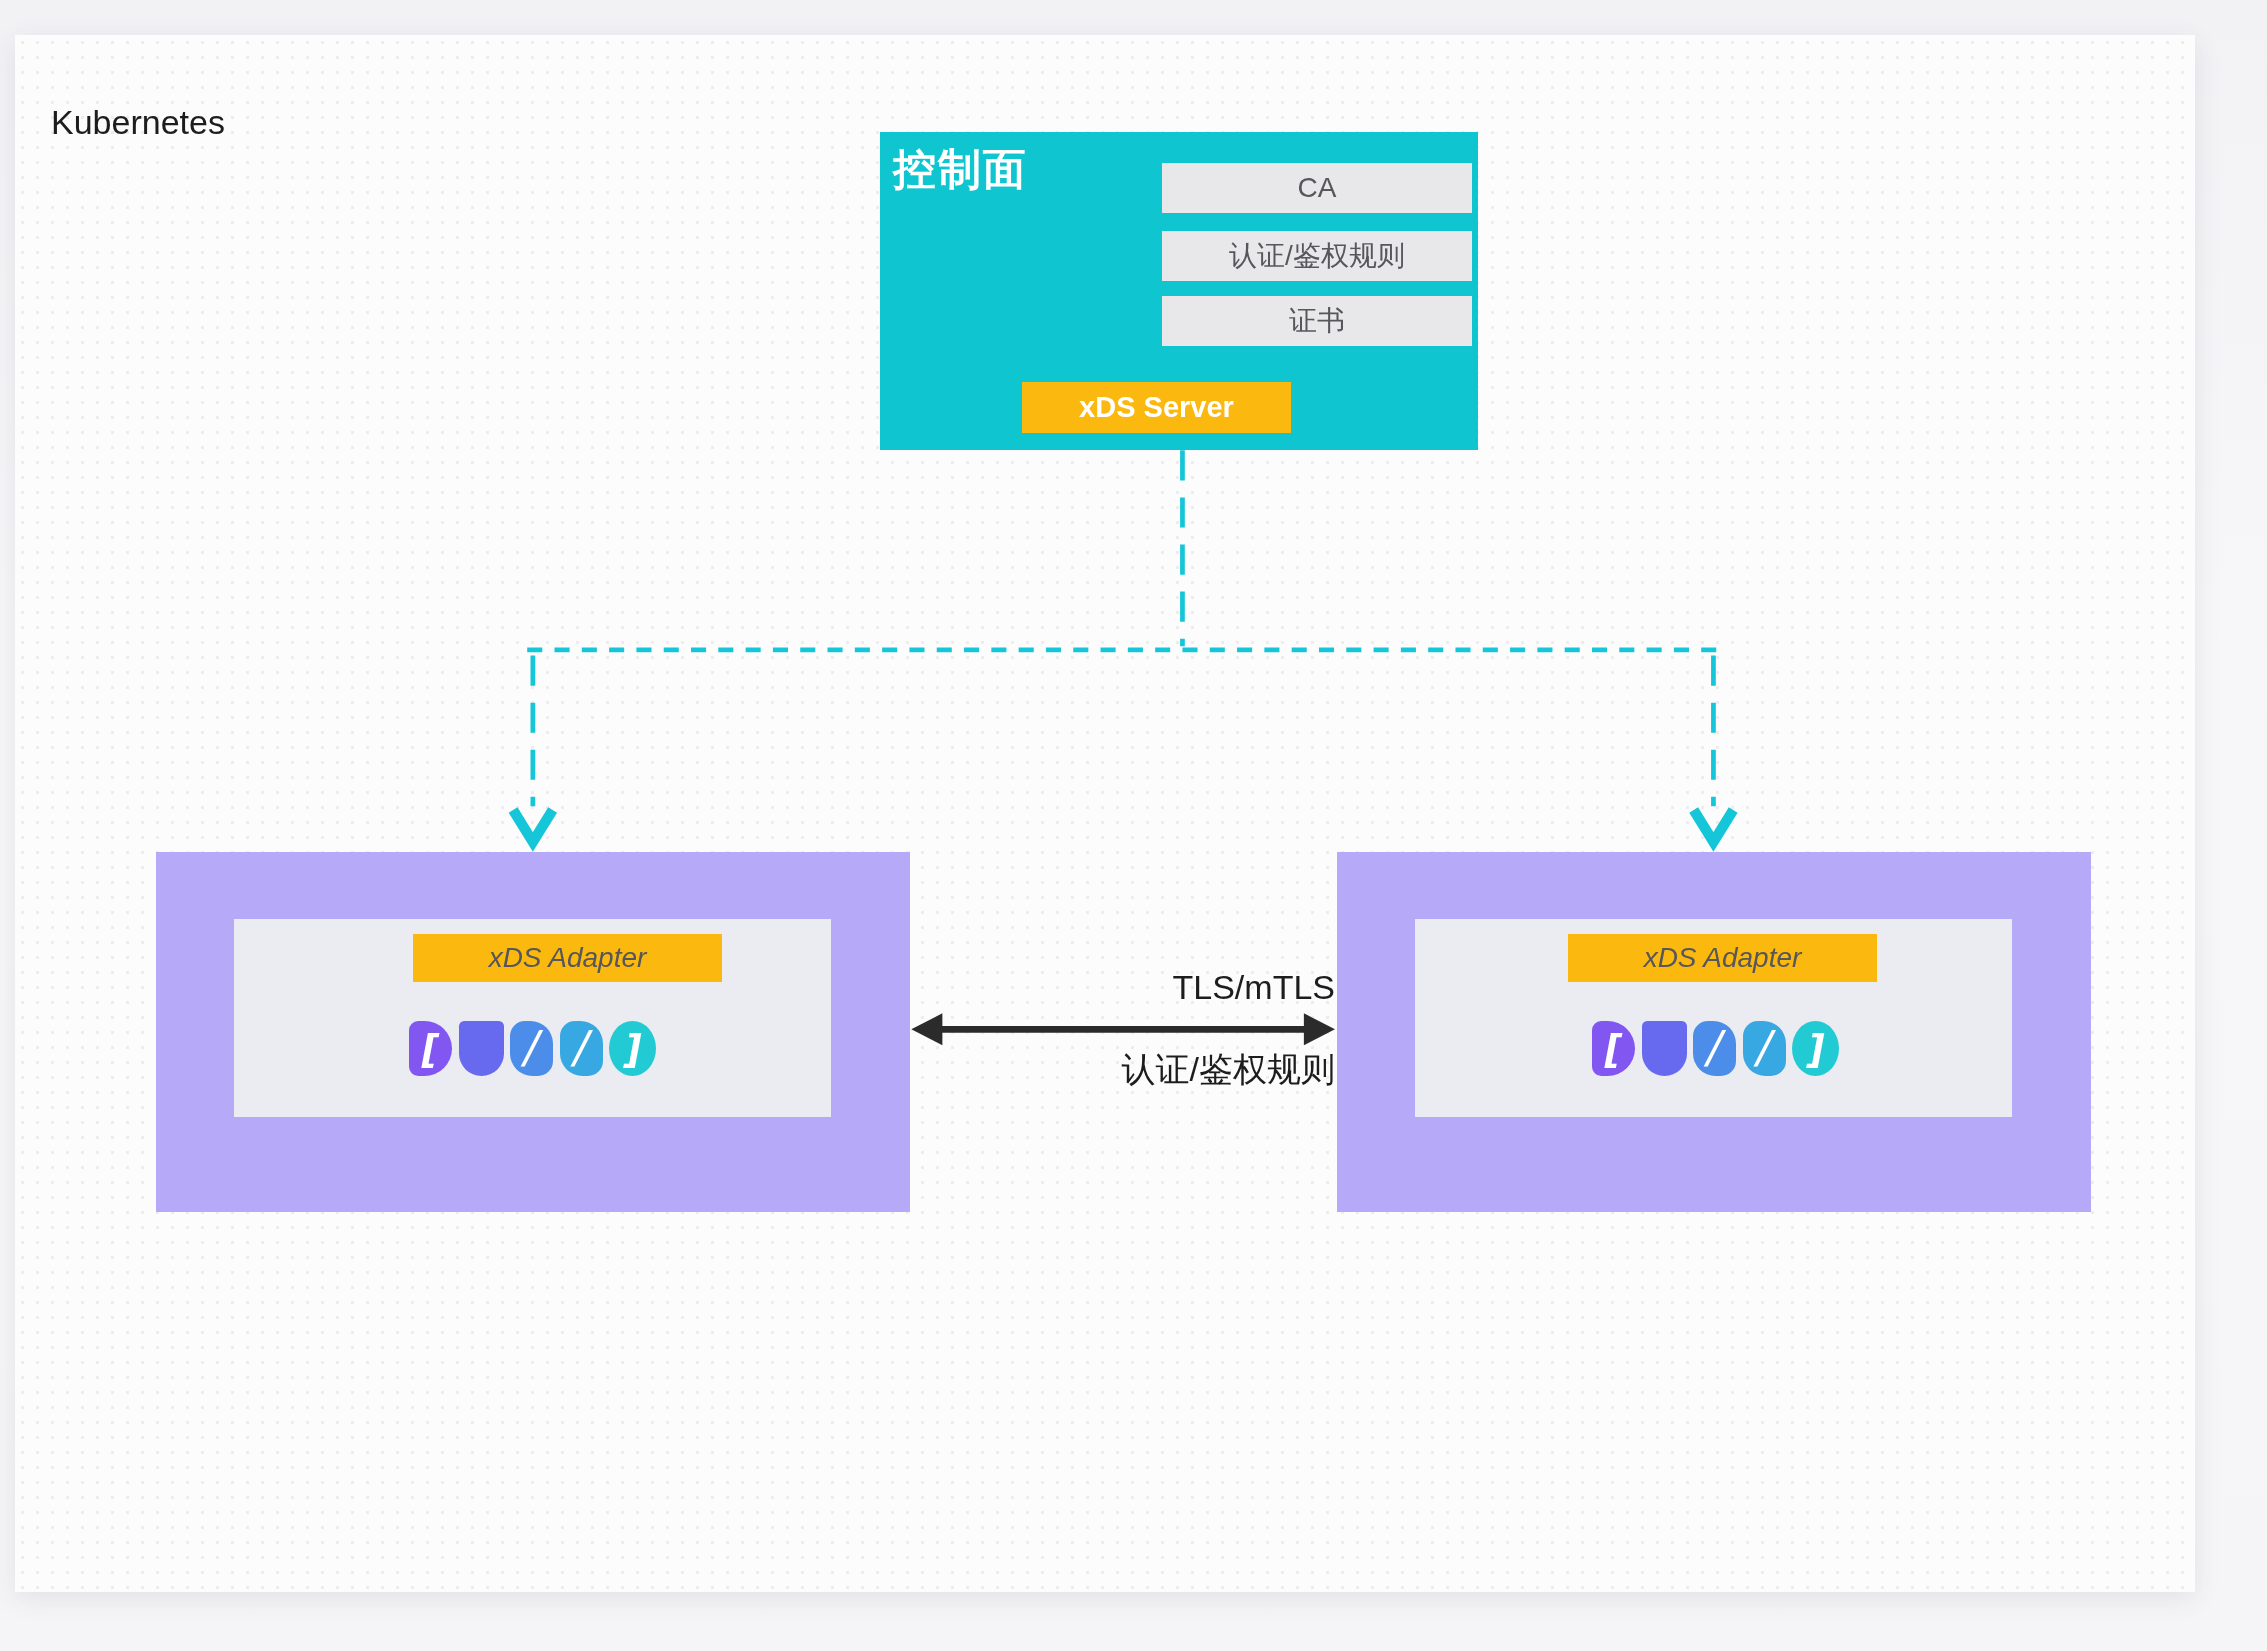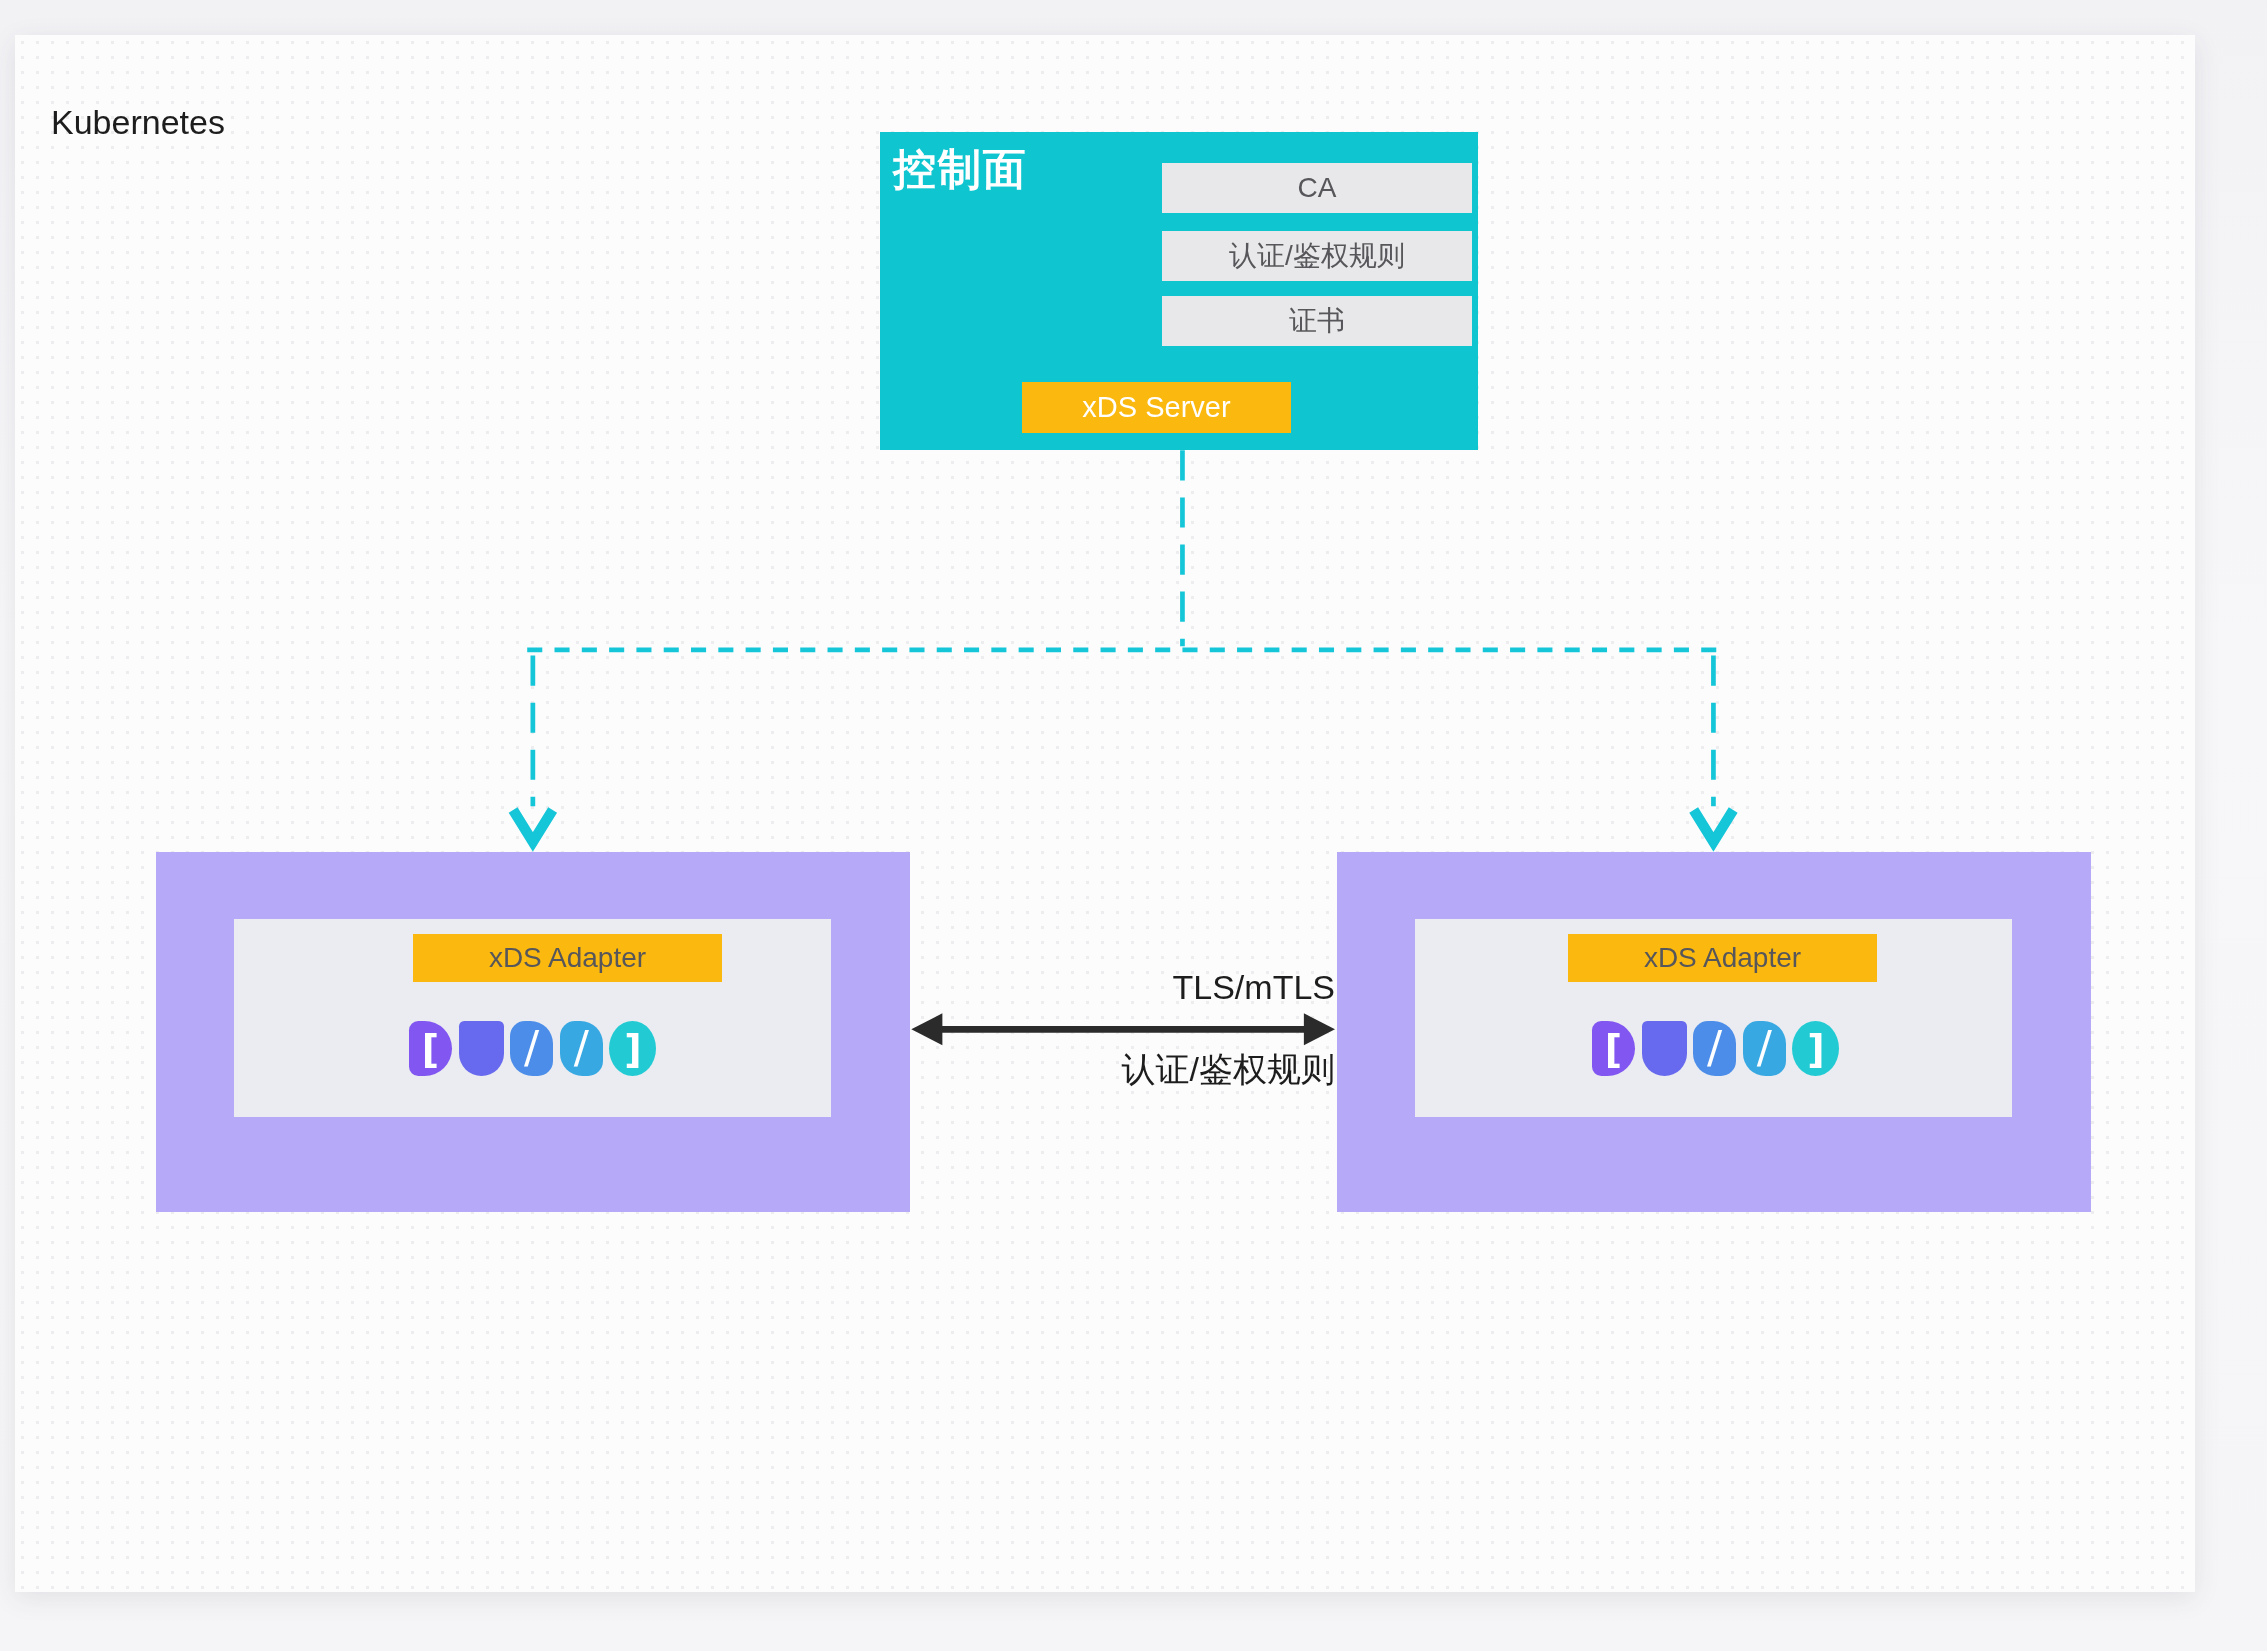--- a/index.html
+++ b/index.html
@@ -41,33 +41,34 @@
     display:flex; align-items:center; justify-content:center;
     font-size:28px; color:var(--c-text-gray,#57575b);
   }
   .cp-item-0 { top:31px; }
   .cp-item-1 { top:99px; }
   .cp-item-2 { top:164px; }
   .cp-server {
     position:absolute; left:142px; top:250px; width:269px; height:51px;
     background:var(--c-orange,#fbb90f);
     display:flex; align-items:center; justify-content:center;
-    font-size:29px; color:#ffffff;
+    font-size:29px; color:#ffffff;font-weight:bold;
   }
 
   
   .node {
     position:absolute; top:852px; width:754px; height:360px;
     background:var(--c-purple,#b6a9f8);
   }
   .node-left  { left:156px; }
   .node-right { left:1337px; }
   .node-inner {
     position:absolute; left:78px; top:67px; width:597px; height:198px;
     background:var(--c-inner-gray,#eaecf1);
+    font-style:italic;
   }
   .adapter {
     position:absolute; top:15px; width:309px; height:48px;
     background:var(--c-orange,#fbb90f);
     display:flex; align-items:center; justify-content:center;
     font-size:28px; color:var(--c-text-gray,#57575b);
   }
   .adapter-left  { left:179px; }
   .adapter-right { left:153px; }
 

